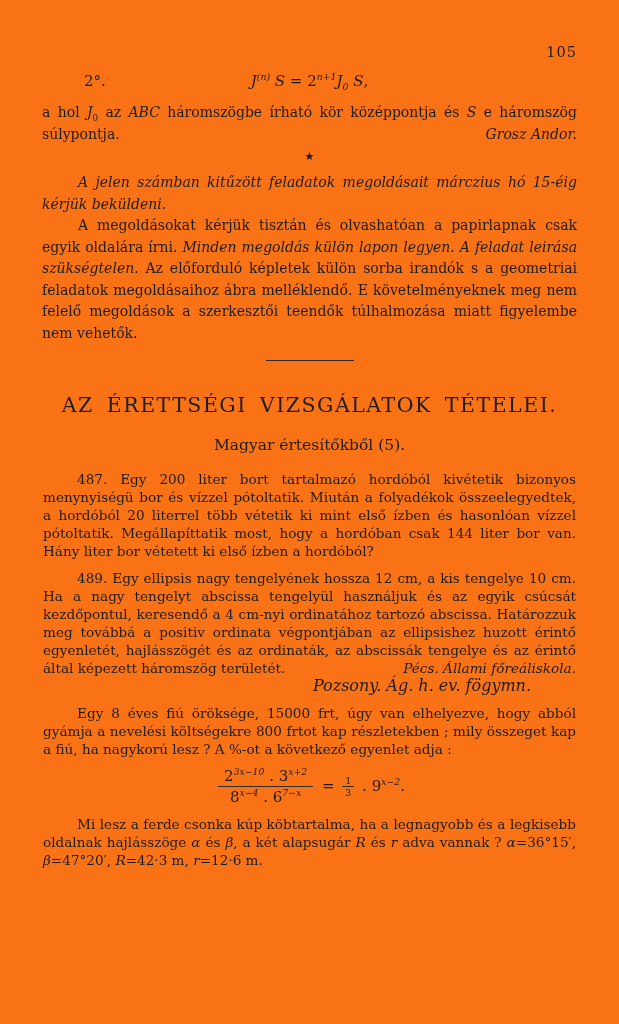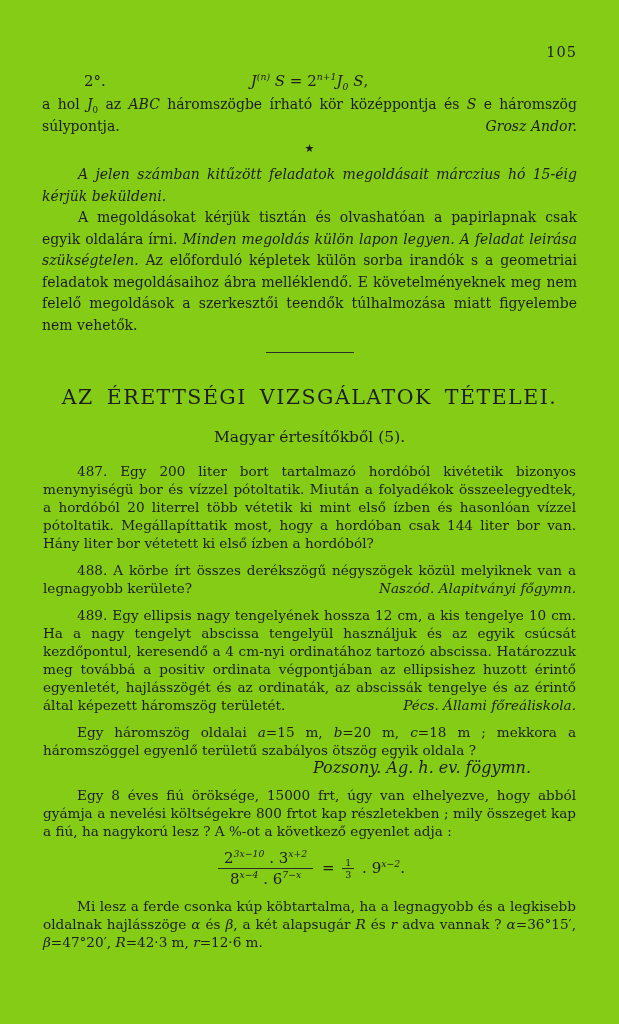--- a/index.html
+++ b/index.html
@@ -4,21 +4,21 @@
 <style>
   html, body { margin: 0; padding: 0; }
   body {
     width: 619px; height: 1024px;
     background: #f6f6f4;
     font-family: "DejaVu Serif", "Liberation Serif", serif;
   }
   .page {
     position: relative;
     width: 619px; height: 1024px;
-    background: #84cc16;
+    background: #f97316;
     color: #1e1d1b;
     overflow: hidden;
     box-sizing: border-box;
   }
   .pagenum {
     position: absolute;
     top: 44px; right: 42px;
     font-size: 14.5px;
     letter-spacing: 1px;
   }
@@ -42,21 +42,21 @@
 
   
   .prose {
     margin: 0;
     font-size: 14px;
     line-height: 21.5px;
     text-align: justify;
     text-indent: 36px;
   }
   .prose.noindent { text-indent: 0; }
-  .mt8 { }
+  .mt8 { margin-top: 8px; }
   .mt6 { margin-top: 6px; }
 
   .attr {
     float: right;
     font-style: italic;
     padding-left: 10px;
   }
 
   .star {
     text-align: center;
@@ -148,33 +148,26 @@
 
     <hr class="rule">
 
     <h1 class="title">AZ ÉRETTSÉGI VIZSGÁLATOK TÉTELEI.</h1>
     <h2 class="subtitle"><span class="bd">Magyar értesítőkből</span><span> (5).</span></h2>
 
     <p class="prob first">
       <span><span class="bd">487.</span><span> Egy 200 liter bort tartalmazó hordóból kivétetik bizonyos menynyiségü bor és vízzel pótoltatik. Miután a folyadékok összeelegyedtek, a hordóból 20 literrel több vétetik ki mint első ízben és hasonlóan vízzel pótoltatik. Megállapíttatik most, hogy a hordóban csak 144 liter bor van. Hány liter bor vétetett ki első ízben a hordóból?</span></span>
     </p>
 
-    <p class="prob">
-      <span><span class="bd">488.</span><span> A körbe írt összes derékszögű négyszögek közül melyiknek van a legnagyobb kerülete?</span></span>
-      <span class="attr">Naszód. Alapitványi főgymn.</span>
-    </p>
 
     <p class="prob">
       <span><span class="bd">489.</span><span> Egy ellipsis nagy tengelyének hossza 12 cm, a kis tengelye 10 cm. Ha a nagy tengelyt abscissa tengelyül használjuk és az egyik csúcsát kezdőpontul, keresendő a 4 cm-nyi ordinatához tartozó abscissa. Határozzuk meg továbbá a positiv ordinata végpontjában az ellipsishez huzott érintő egyenletét, hajlásszögét és az ordinaták, az abscissák tengelye és az érintő által képezett háromszög területét.</span></span>
       <span class="attr">Pécs. Állami főreáliskola.</span>
     </p>
 
-    <p class="prob">
-      <span><span>Egy háromszög oldalai </span><span class="it">a</span><span>=15 m, </span><span class="it">b</span><span>=20 m, </span><span class="it">c</span><span>=18 m ; mekkora a háromszöggel egyenlő területű szabályos ötszög egyik oldala ?</span></span>
-    </p>
     <div class="attr-line">Pozsony. Ág. h. ev. fögymn.</div>
 
     <p class="prob">
       <span><span>Egy 8 éves fiú öröksége, 15000 frt, úgy van elhelyezve, hogy abból gyámja a nevelési költségekre 800 frtot kap részletekben ; mily összeget kap a fiú, ha nagykorú lesz ? A %-ot a következő egyenlet adja :</span></span>
     </p>
     <div class="equation formula"><span class="frac"><span class="num"><span>2</span><sup>3x−10</sup><span> . 3</span><sup>x+2</sup></span><span class="den"><span>8</span><sup>x−4</sup><span> . 6</span><sup>7−x</sup></span></span><span> = </span><span class="frac small"><span class="num"><span>1</span></span><span class="den"><span>3</span></span></span><span> . 9</span><sup>x−2</sup><span>.</span></div>
 
     <p class="prob">
       <span><span>Mi lesz a ferde csonka kúp köbtartalma, ha a legnagyobb és a legkisebb oldalnak hajlásszöge </span><span class="it">α</span><span> és </span><span class="it">β</span><span>, a két alapsugár </span><span class="it">R</span><span> és </span><span class="it">r</span><span> adva vannak ? </span><span class="it">α</span><span>=36°15′, </span><span class="it">β</span><span>=47°20′, </span><span class="it">R</span><span>=42·3 m, </span><span class="it">r</span><span>=12·6 m.</span></span>
     </p>

